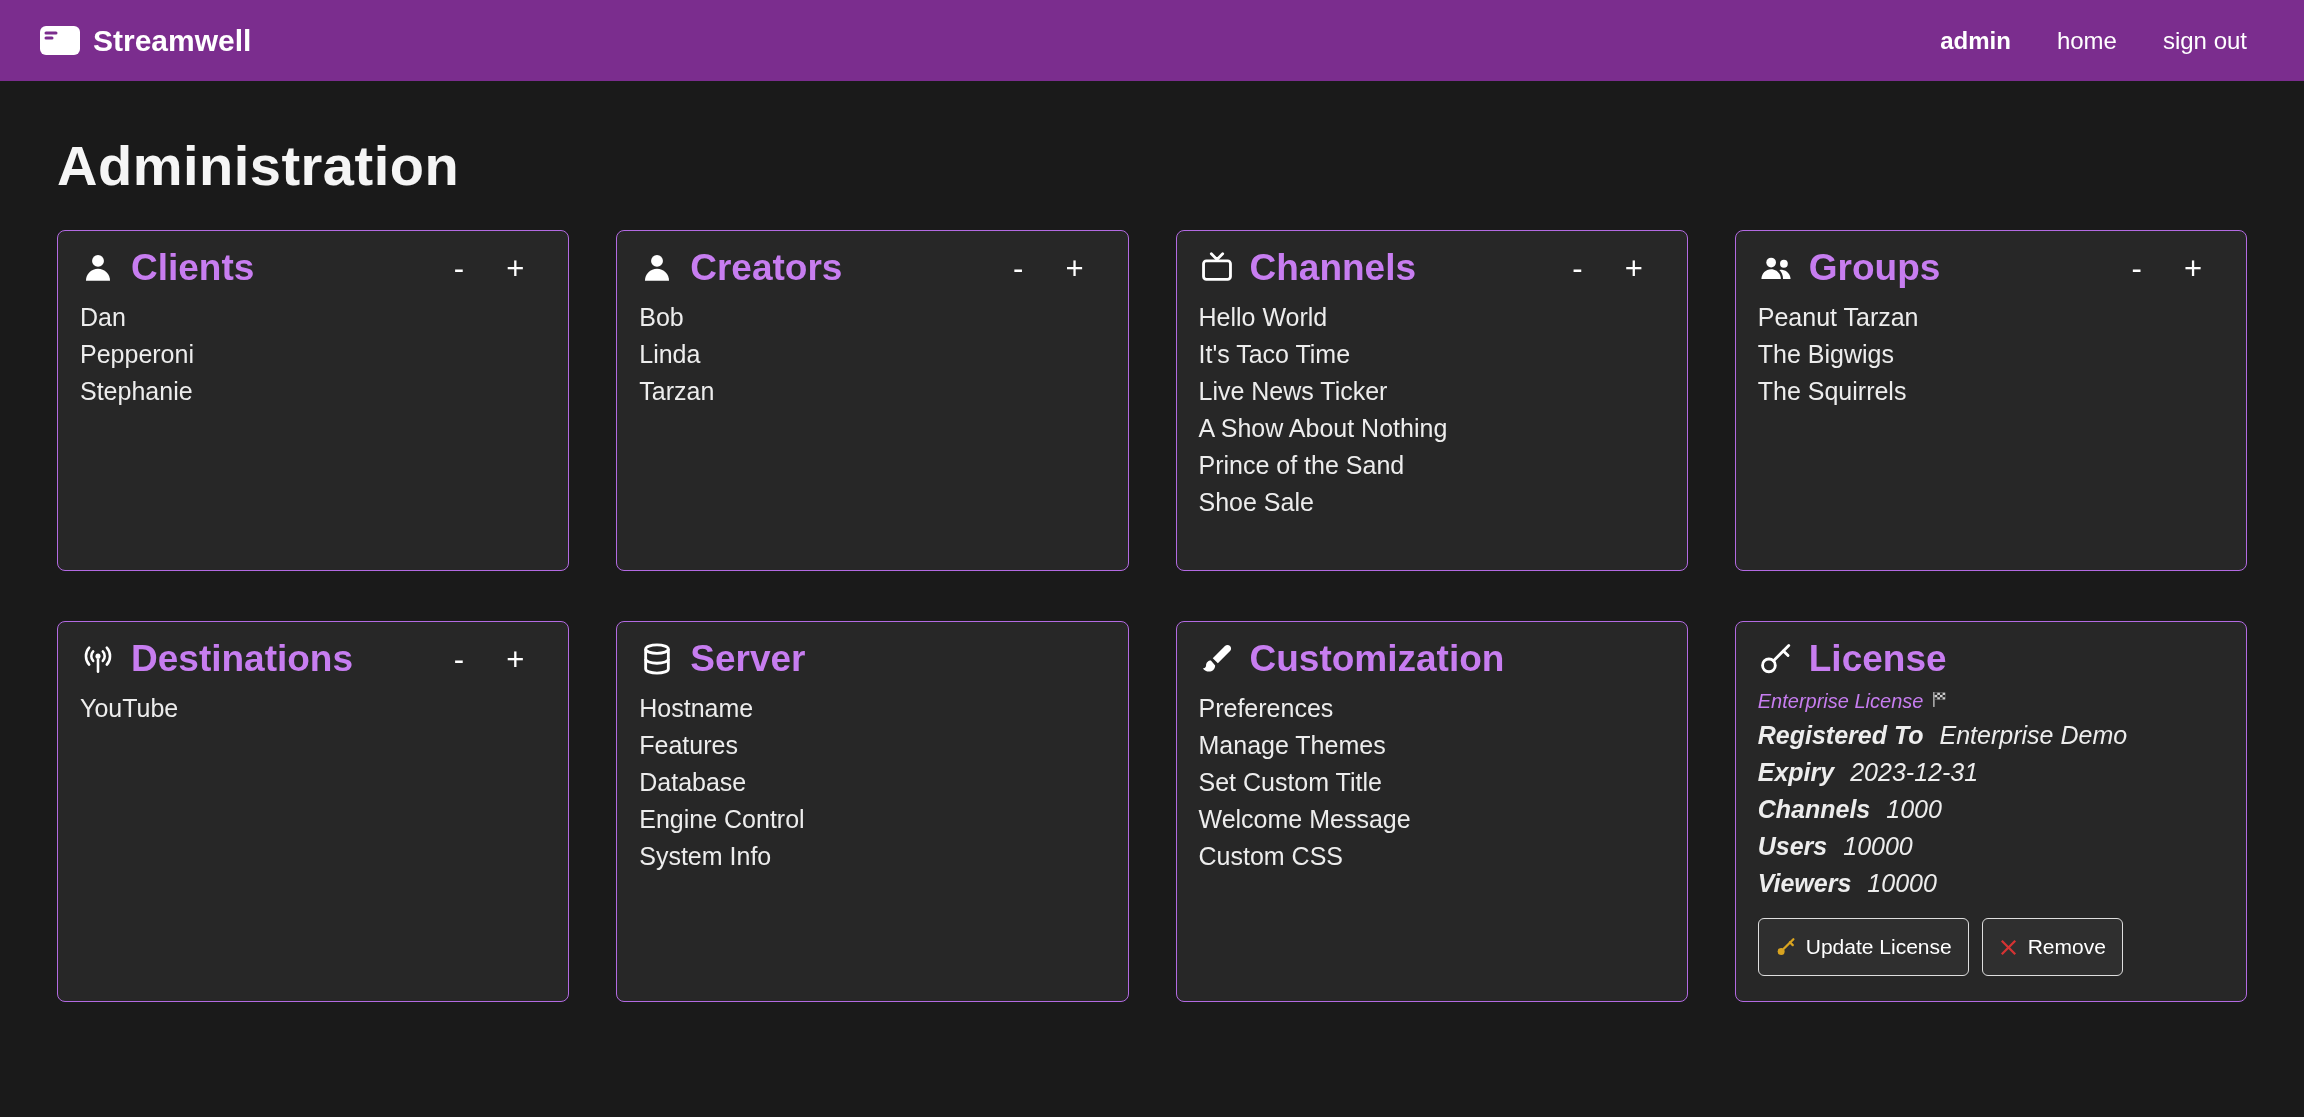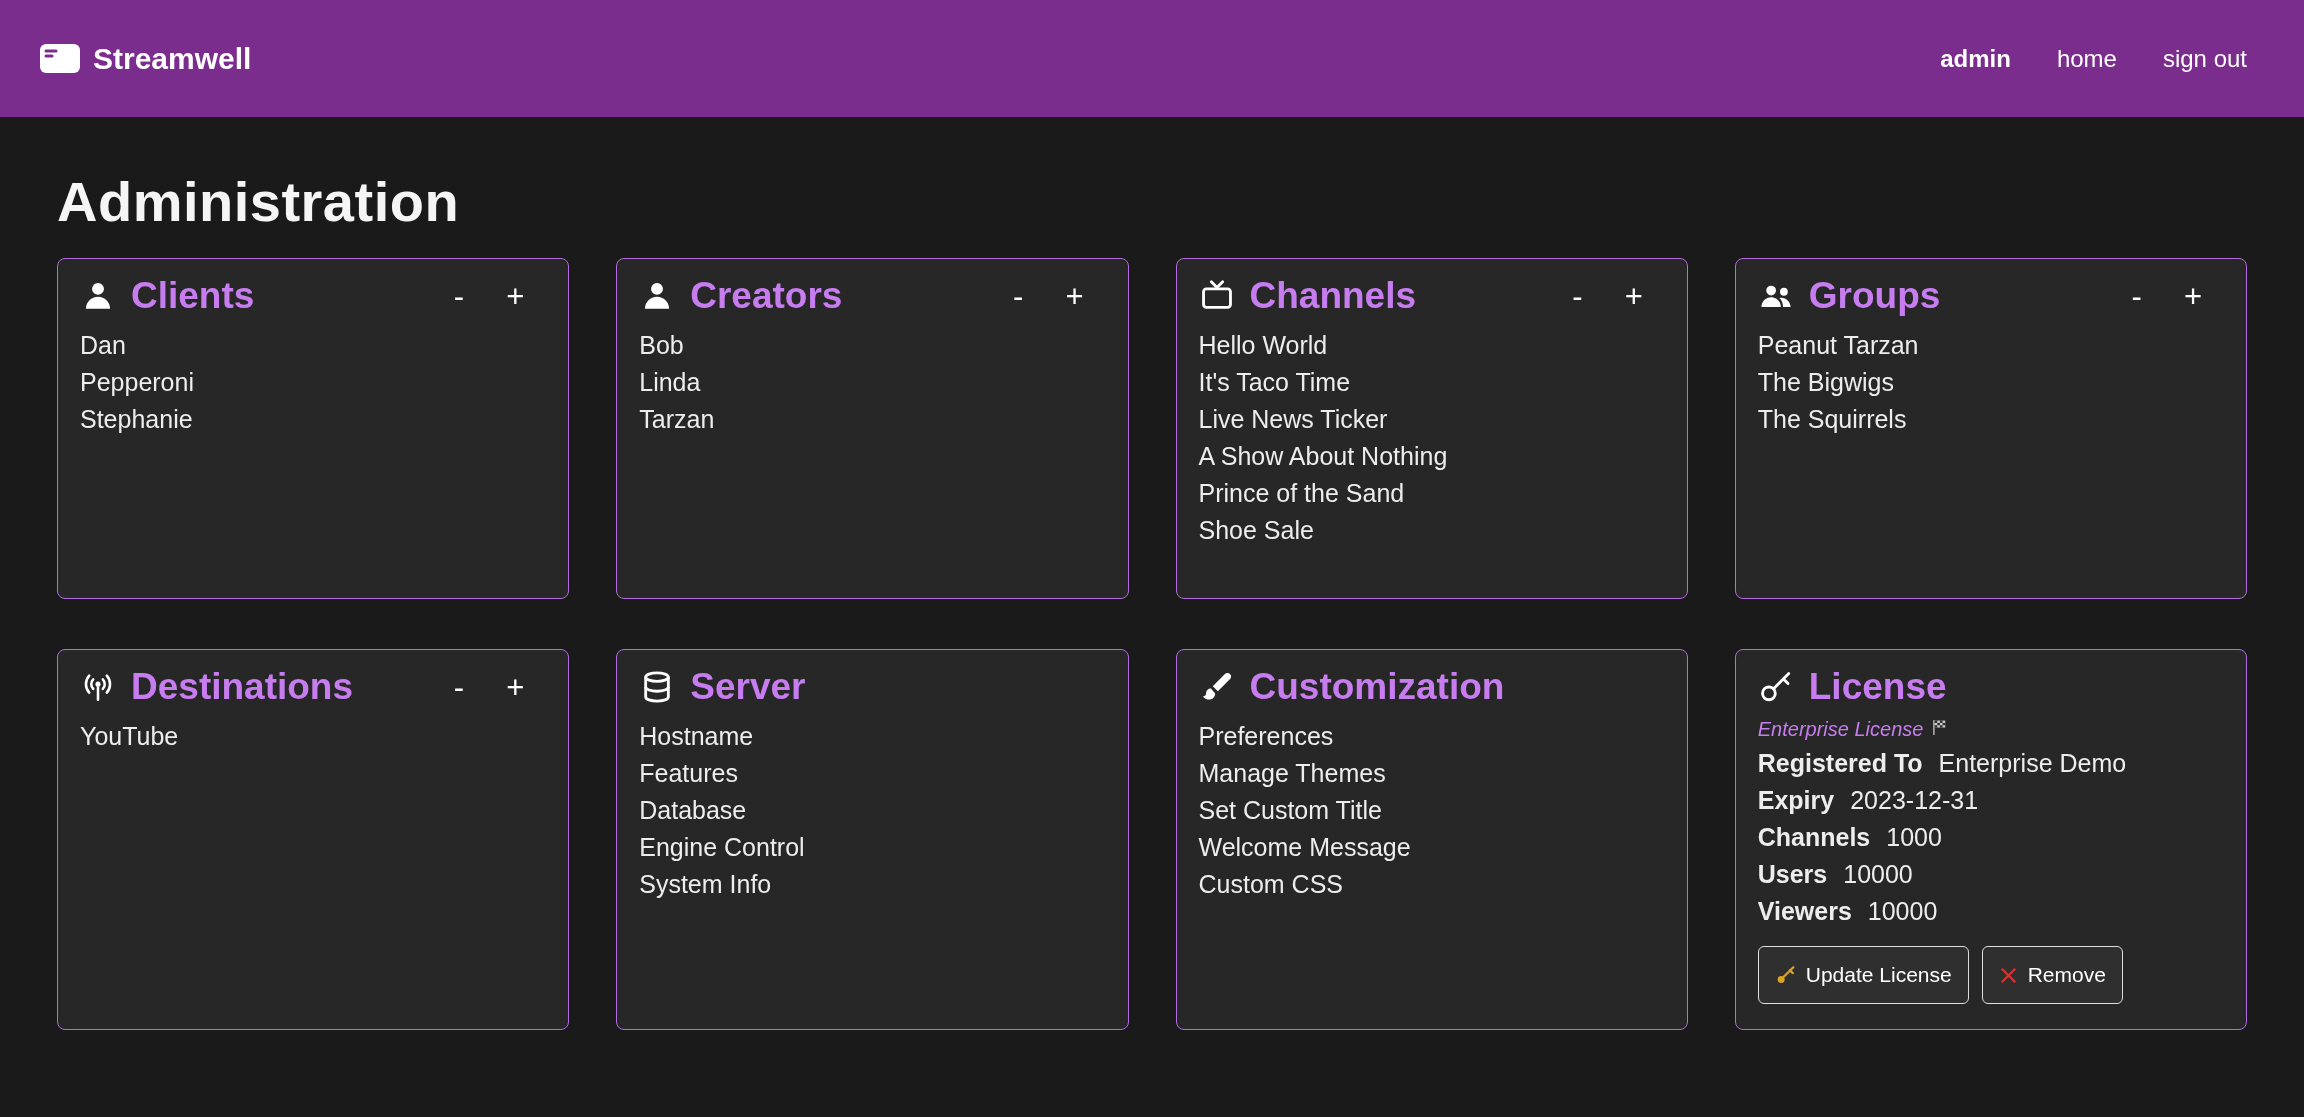--- a/index.html
+++ b/index.html
@@ -14,21 +14,21 @@
   body{
     background:var(--page-bg);
     color:#ededed;
     font-family:"Liberation Sans","DejaVu Sans",sans-serif;
     width:2304px;
     height:1117px;
     overflow:hidden;
   }
   
   .navbar{
-    height:117px;
+    height:81px;
     background:var(--navbar);
     display:flex;
     align-items:center;
     padding:0 57px 0 40px;
   }
   .brand{
     display:flex;
     align-items:center;
     gap:13px;
     color:#fff;
@@ -55,21 +55,21 @@
   
   .page{padding:0 57px;}
   .page-title{
     font-size:56px;
     font-weight:700;
     color:#f5f5f5;
     margin:52px 0 0 0;
     letter-spacing:.5px;
   }
   .grid{
-    margin-top:24px;
+    margin-top:32px;
     display:grid;
     grid-template-columns:repeat(4,1fr);
     column-gap:47px;
     row-gap:50px;
   }
   .card{
     background:var(--card-bg);
     border:1px solid var(--card-border);
     border-radius:8px;
     padding:16px 26px 20px 22px;
@@ -123,21 +123,21 @@
   }
   
   .license-type{
     display:flex;align-items:center;gap:8px;
     font-size:20px;
     font-style:italic;
     color:var(--accent);
     margin:6px 0 4px 0;
   }
   .license-rows{font-size:25px;}
-  .license-row{line-height:37px;}
+  .license-row{line-height:37px;font-style:italic;}
   .license-row .lbl{font-weight:700;margin-right:16px;}
   .license-buttons{
     margin-top:16px;
     display:flex;
     gap:13px;
   }
   .lic-btn{
     display:inline-flex;
     align-items:center;
     gap:10px;

